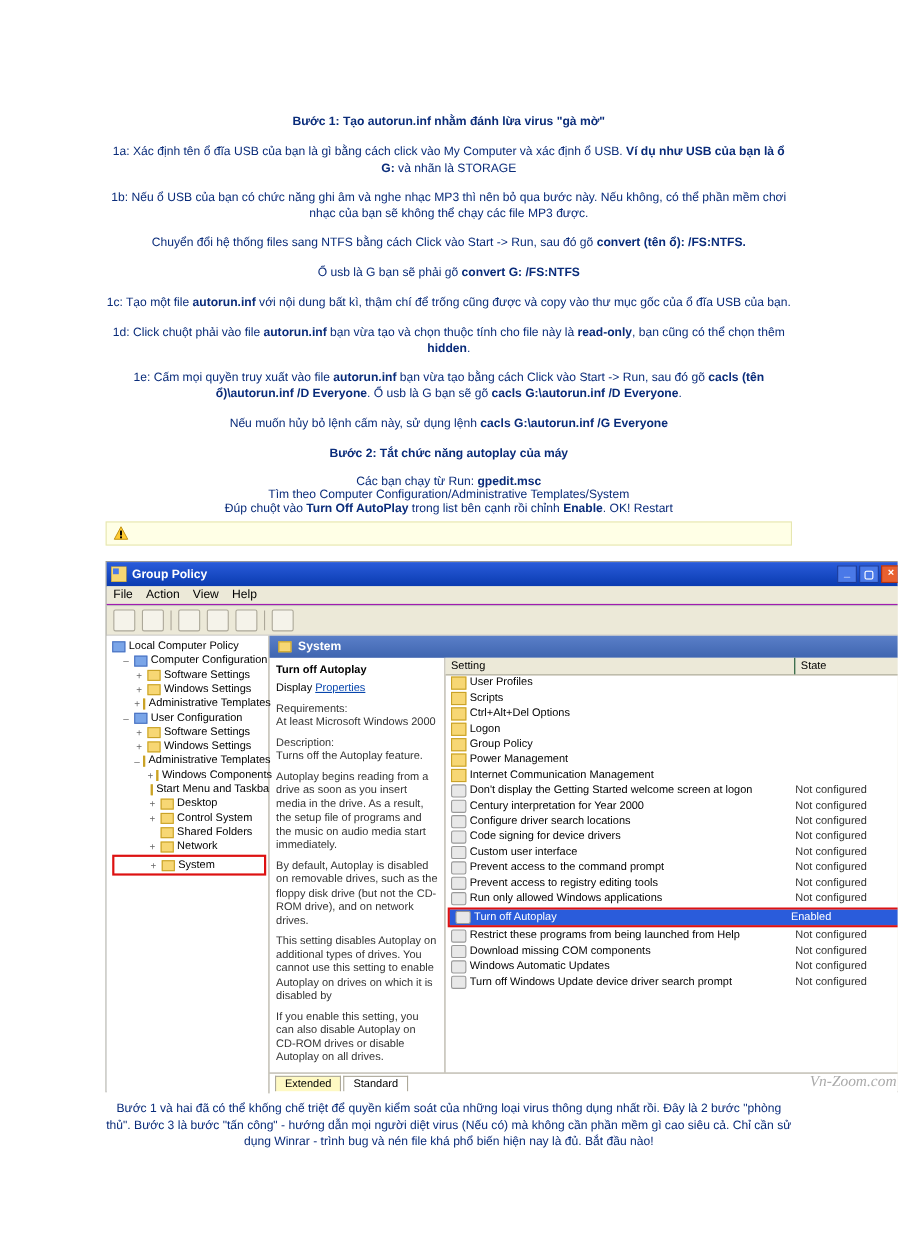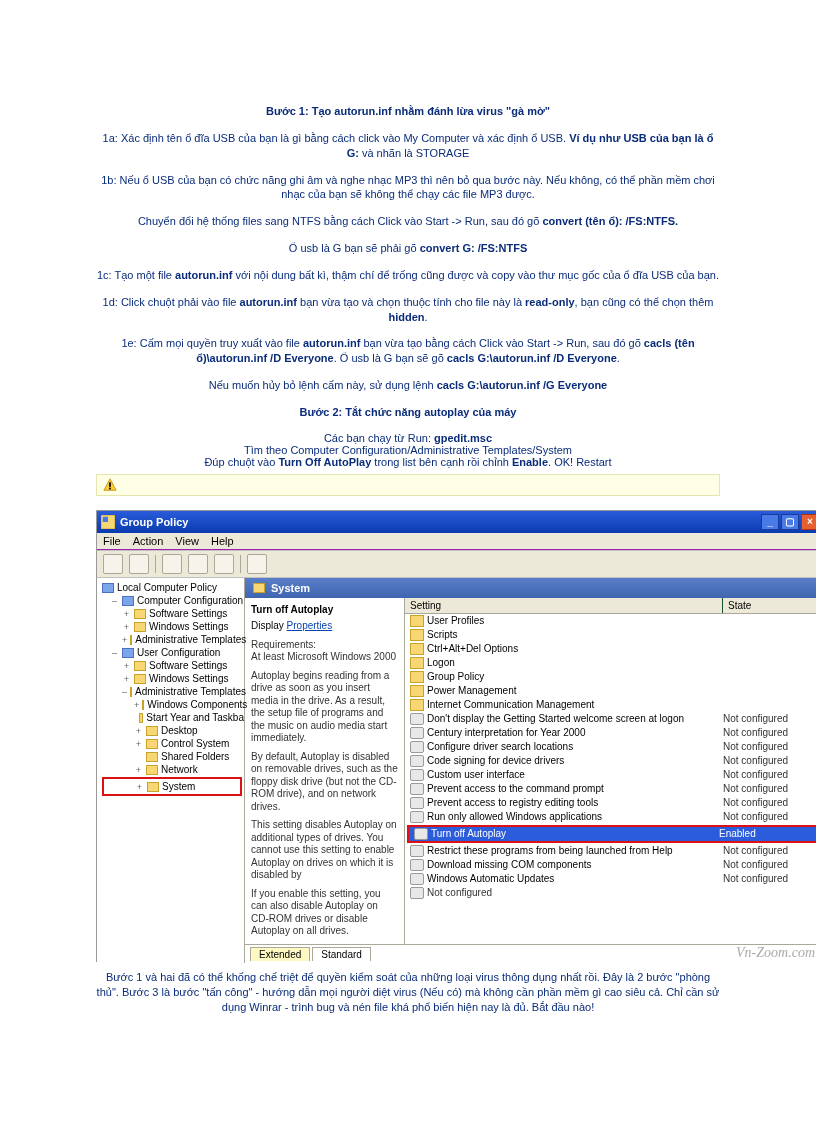--- a/index.html
+++ b/index.html
@@ -181,21 +181,21 @@
           <span>Administrative Templates</span>
         </div>
       <div class="tree-item" style="padding-left:34px">
           <span class="tn">+</span>
           <span class="fld"></span>
           <span>Windows Components</span>
         </div>
       <div class="tree-item" style="padding-left:34px">
           <span class="tn"></span>
           <span class="fld"></span>
-          <span>Start Year and Taskba</span>
+          <span>Start Menu and Taskba</span>
         </div>
       <div class="tree-item" style="padding-left:34px">
           <span class="tn">+</span>
           <span class="fld"></span>
           <span>Desktop</span>
         </div>
       <div class="tree-item" style="padding-left:34px">
           <span class="tn">+</span>
           <span class="fld"></span>
           <span>Control System</span>
@@ -221,20 +221,21 @@
     <div class="content-pane">
       <div class="content-header">
         <span class="fld"></span>
         <span>System</span>
       </div>
       <div class="content-split">
         <div class="detail-pane">
           <div class="title">Turn off Autoplay</div>
           <div>Display <a href="#">Properties</a></div>
           <p><span>Requirements:</span><br><span>At least Microsoft Windows 2000</span></p>
+          <p><span>Description:</span><br><span>Turns off the Autoplay feature.</span></p>
           <p>Autoplay begins reading from a drive as soon as you insert media in the drive. As a result, the setup file of programs and the music on audio media start immediately.</p>
           <p>By default, Autoplay is disabled on removable drives, such as the floppy disk drive (but not the CD-ROM drive), and on network drives.</p>
           <p>This setting disables Autoplay on additional types of drives. You cannot use this setting to enable Autoplay on drives on which it is disabled by</p>
           <p>If you enable this setting, you can also disable Autoplay on CD-ROM drives or disable Autoplay on all drives.</p>
         </div>
         <div class="list-pane">
           <div class="list-header">
             <div class="col-setting">Setting</div>
             <div class="col-state">State</div>
           </div>
@@ -331,20 +332,21 @@
                 <span class="txt">Download missing COM components</span>
                 <span class="st">Not configured</span>
               </div>
               <div class="row">
                 <span class="icn s"></span>
                 <span class="txt">Windows Automatic Updates</span>
                 <span class="st">Not configured</span>
               </div>
               <div class="row">
                 <span class="icn s"></span>
+                <span class="txt">Turn off Windows Update device driver search prompt</span>
                 <span class="st">Not configured</span>
               </div>
             </div>
         </div>
       </div>
       <div class="tabs">
         <span class="tab" style="background:#fef9c3">Extended</span>
         <span class="tab">Standard</span>
       </div>
     </div>

